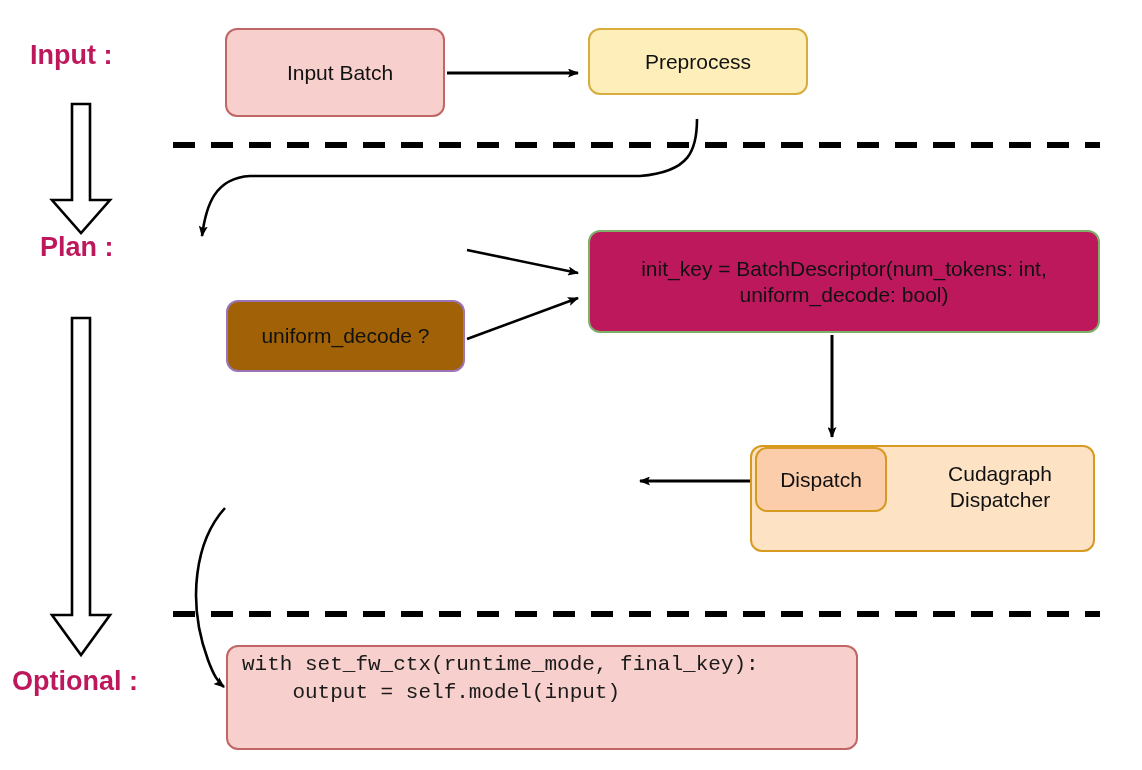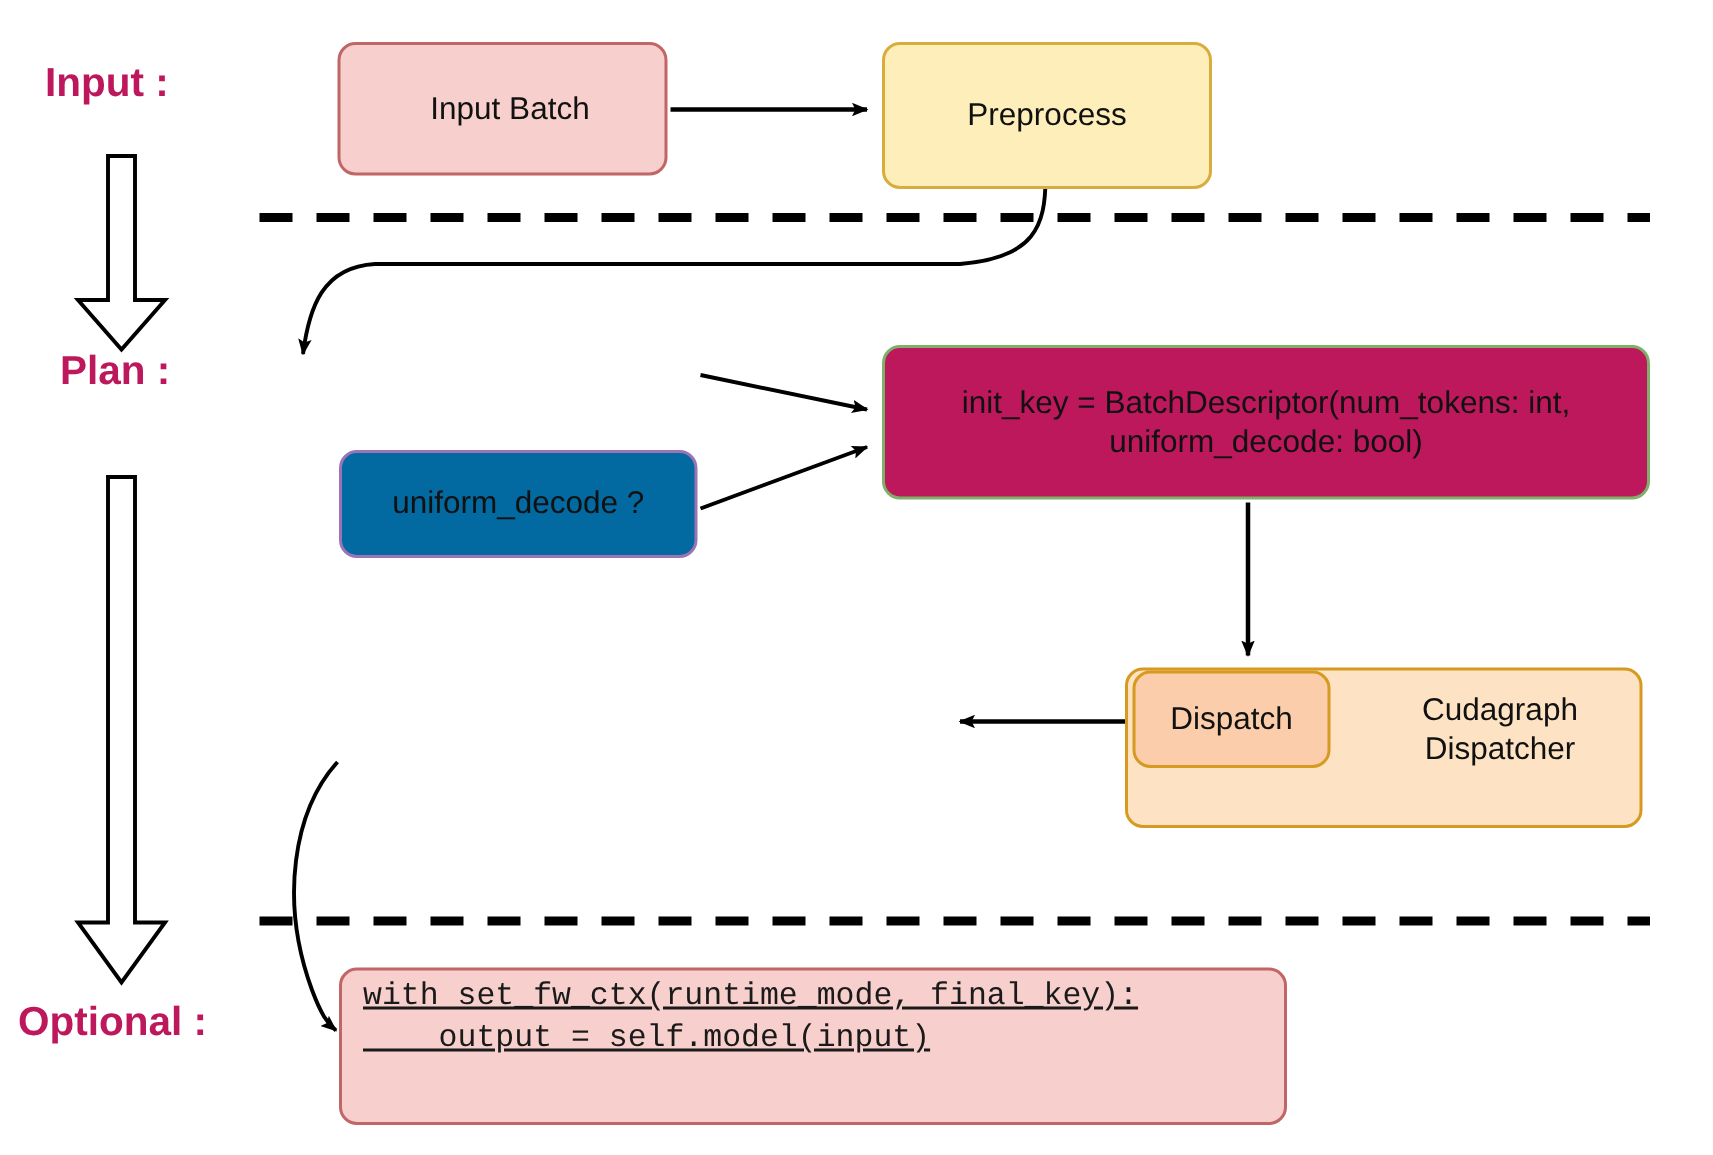--- a/index.html
+++ b/index.html
@@ -14,26 +14,26 @@
   .node{
     position:absolute;box-sizing:border-box;
     display:flex;align-items:center;justify-content:center;
     text-align:center;border-radius:12px;border-width:2px;border-style:solid;
     font-family:"Liberation Sans",sans-serif;font-size:21px;color:#111;
     line-height:1.22;padding:4px 10px;
   }
   .node.code{
     font-family:"Liberation Mono",monospace;font-size:21px;
     justify-content:flex-start;text-align:center;white-space:pre;
-    line-height:1.35;padding-left:14px;color:#1a1a1a;text-decoration:underline;
+    line-height:1.35;padding-left:14px;color:#1a1a1a;
   }
   .n-input-batch{left:225px;top:28px;width:220px;height:89px;background:#f7cfcc;border-color:#c06666;padding-left:20px;}
-  .n-preprocess{left:588px;top:28px;width:220px;height:98px;background:#fdeeba;border-color:#d8ad3e;}
+  .n-preprocess{left:588px;top:28px;width:220px;height:67px;background:#fdeeba;border-color:#d8ad3e;}
   .n-cgpad{left:226px;top:210px;width:239px;height:70px;background:#e3d2e9;border-color:#9b74b5;}
-  .n-unidec{left:226px;top:300px;width:239px;height:72px;background:#0369a1;border-color:#9b74b5;}
+  .n-unidec{left:226px;top:300px;width:239px;height:72px;background:#a16207;border-color:#9b74b5;}
   .n-initkey{left:588px;top:230px;width:512px;height:103px;background:#be185d;border-color:#7fb069;}
   .n-runtime{left:228px;top:448px;width:400px;height:109px;background:#cfe0f5;border-color:#5b8fd4;}
   .n-cgdisp{left:750px;top:445px;width:345px;height:107px;background:#fde3c4;border-color:#d79a20;
             align-items:flex-start;justify-content:flex-end;padding:14px 18px 0 11px;}
   .n-cgdisp-text{width:150px;text-align:center;}
   .n-dispatch{left:755px;top:447px;width:132px;height:65px;background:#fbcdab;border-color:#d79a20;font-size:21px;}
   .n-execute{left:226px;top:645px;width:632px;height:105px;background:#f7cfcc;border-color:#c06666;
              flex-direction:column;align-items:flex-start;justify-content:center;}
 </style>
 </head>

